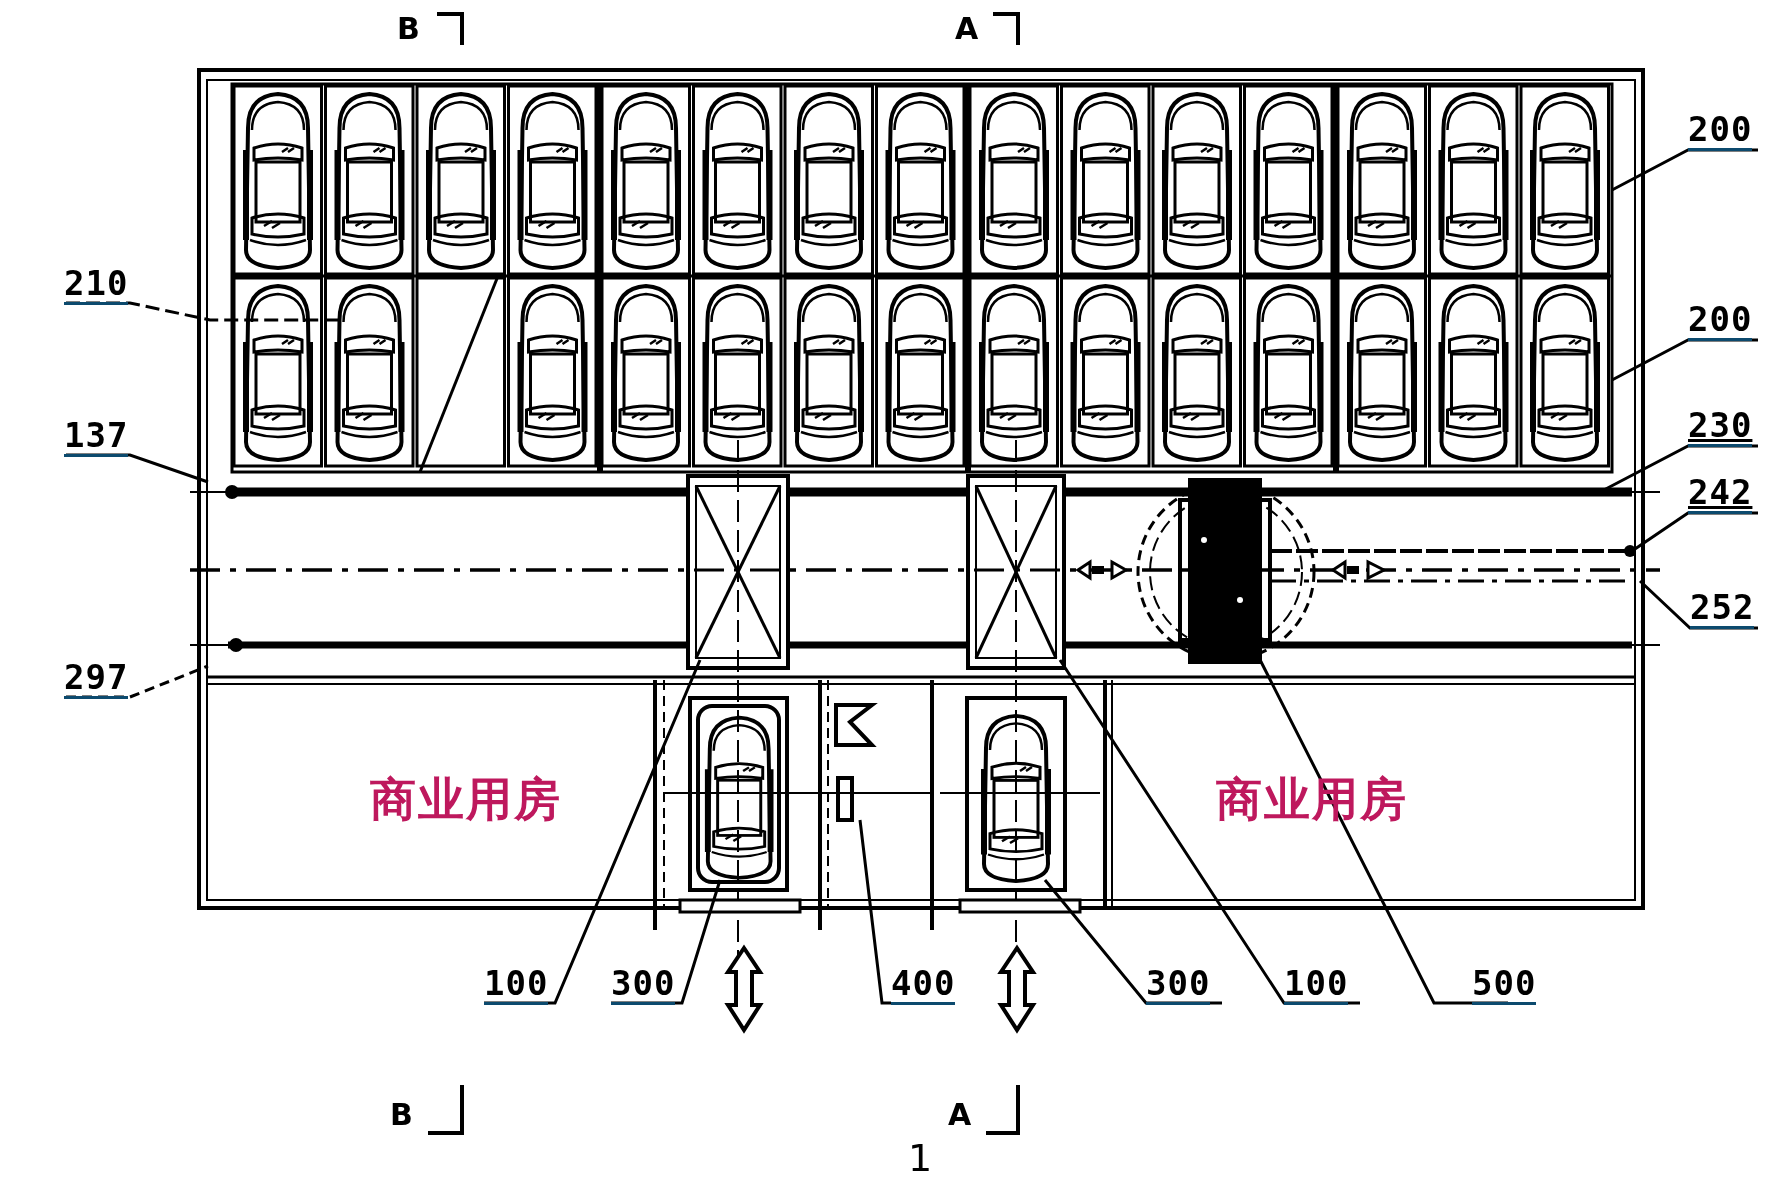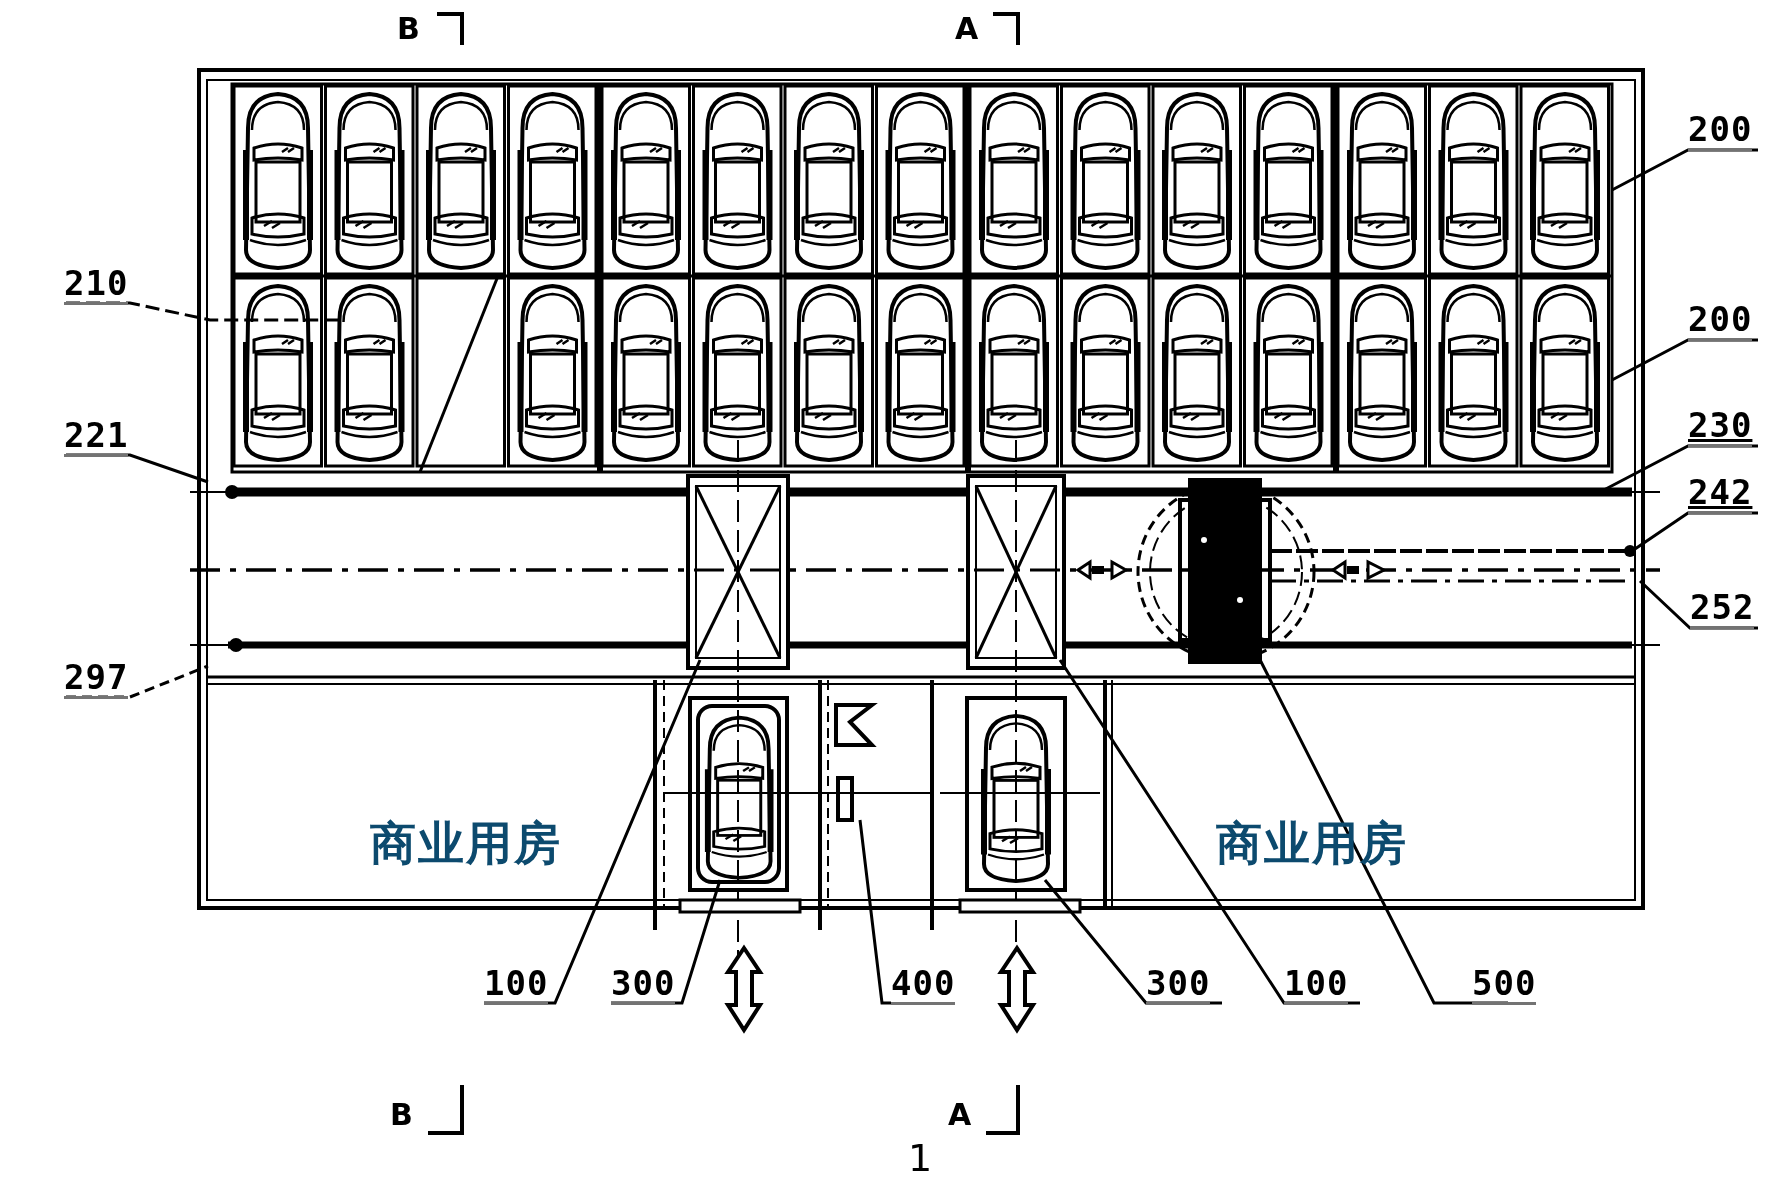--- a/index.html
+++ b/index.html
@@ -1,21 +1,21 @@
 <!DOCTYPE html>
 <html><head>
 <meta charset="utf-8">
 <style>
   html, body { margin:0; padding:0; background:#ffffff; }
   body { width:1770px; height:1182px; position:relative; overflow:hidden; font-family:"DejaVu Sans", sans-serif; }
   #canvas { position:absolute; left:0; top:0; width:1770px; height:1182px; }
   .lbl { position:absolute; font-family:"DejaVu Sans Mono", monospace; font-weight:bold; color:#000; font-size:34px; line-height:34px; letter-spacing:1px; white-space:nowrap; }
-  .lbl.u { border-bottom:3px solid #737373; padding-bottom:2px; }
+  .lbl.u { border-bottom:3px solid #0c4a6e; padding-bottom:2px; }
   .sec { position:absolute; font-family:"DejaVu Sans", sans-serif; font-size:30px; line-height:30px; color:#000; font-weight:bold; }
-  .room { position:absolute; font-family:"DejaVu Sans", sans-serif; font-size:46px; line-height:50px; color:#0c4a6e; font-weight:bold; letter-spacing:2px;margin-top:44px; }
+  .room { position:absolute; font-family:"DejaVu Sans", sans-serif; font-size:46px; line-height:50px; color:#be185d; font-weight:bold; letter-spacing:2px; }
   .fig { position:absolute; font-family:"DejaVu Sans", sans-serif; font-size:38px; color:#000; }
 </style>
 </head>
 <body>
 
 <svg id="canvas" viewBox="0 0 1770 1182" xmlns="http://www.w3.org/2000/svg">
   <defs>
     <g id="car">
 
       <path d="M10,38 Q10,6 40,4 Q70,6 70,38 L72,160 Q72,176 40,178 Q8,176 8,160 Z" fill="none" stroke="#000" stroke-width="4"></path>
@@ -293,21 +293,21 @@
 
 <div class="room" style="left:370px;top:774px;">商业用房</div>
 <div class="room" style="left:1216px;top:774px;">商业用房</div>
 
 <div class="lbl u" style="left:1688px;top:112px;">200</div>
 <div class="lbl u" style="left:1688px;top:302px;">200</div>
 <div class="lbl u" style="left:1688px;top:408px;text-decoration:underline;">230</div>
 <div class="lbl u" style="left:1688px;top:475px;text-decoration:underline;">242</div>
 <div class="lbl u" style="left:1690px;top:590px;">252</div>
 <div class="lbl u" style="left:64px;top:266px;">210</div>
-<div class="lbl u" style="left:64px;top:418px;">221</div>
+<div class="lbl u" style="left:64px;top:418px;">137</div>
 <div class="lbl u" style="left:64px;top:660px;">297</div>
 <div class="lbl u" style="left:484px;top:966px;">100</div>
 <div class="lbl u" style="left:611px;top:966px;">300</div>
 <div class="lbl u" style="left:891px;top:966px;text-align:right;">400</div>
 <div class="lbl u" style="left:1146px;top:966px;">300</div>
 <div class="lbl u" style="left:1284px;top:966px;">100</div>
 <div class="lbl u" style="left:1434px;top:966px;margin-left:38px;">500</div>
 
 <div class="fig" style="left:908px;top:1136px;">1</div>
 

